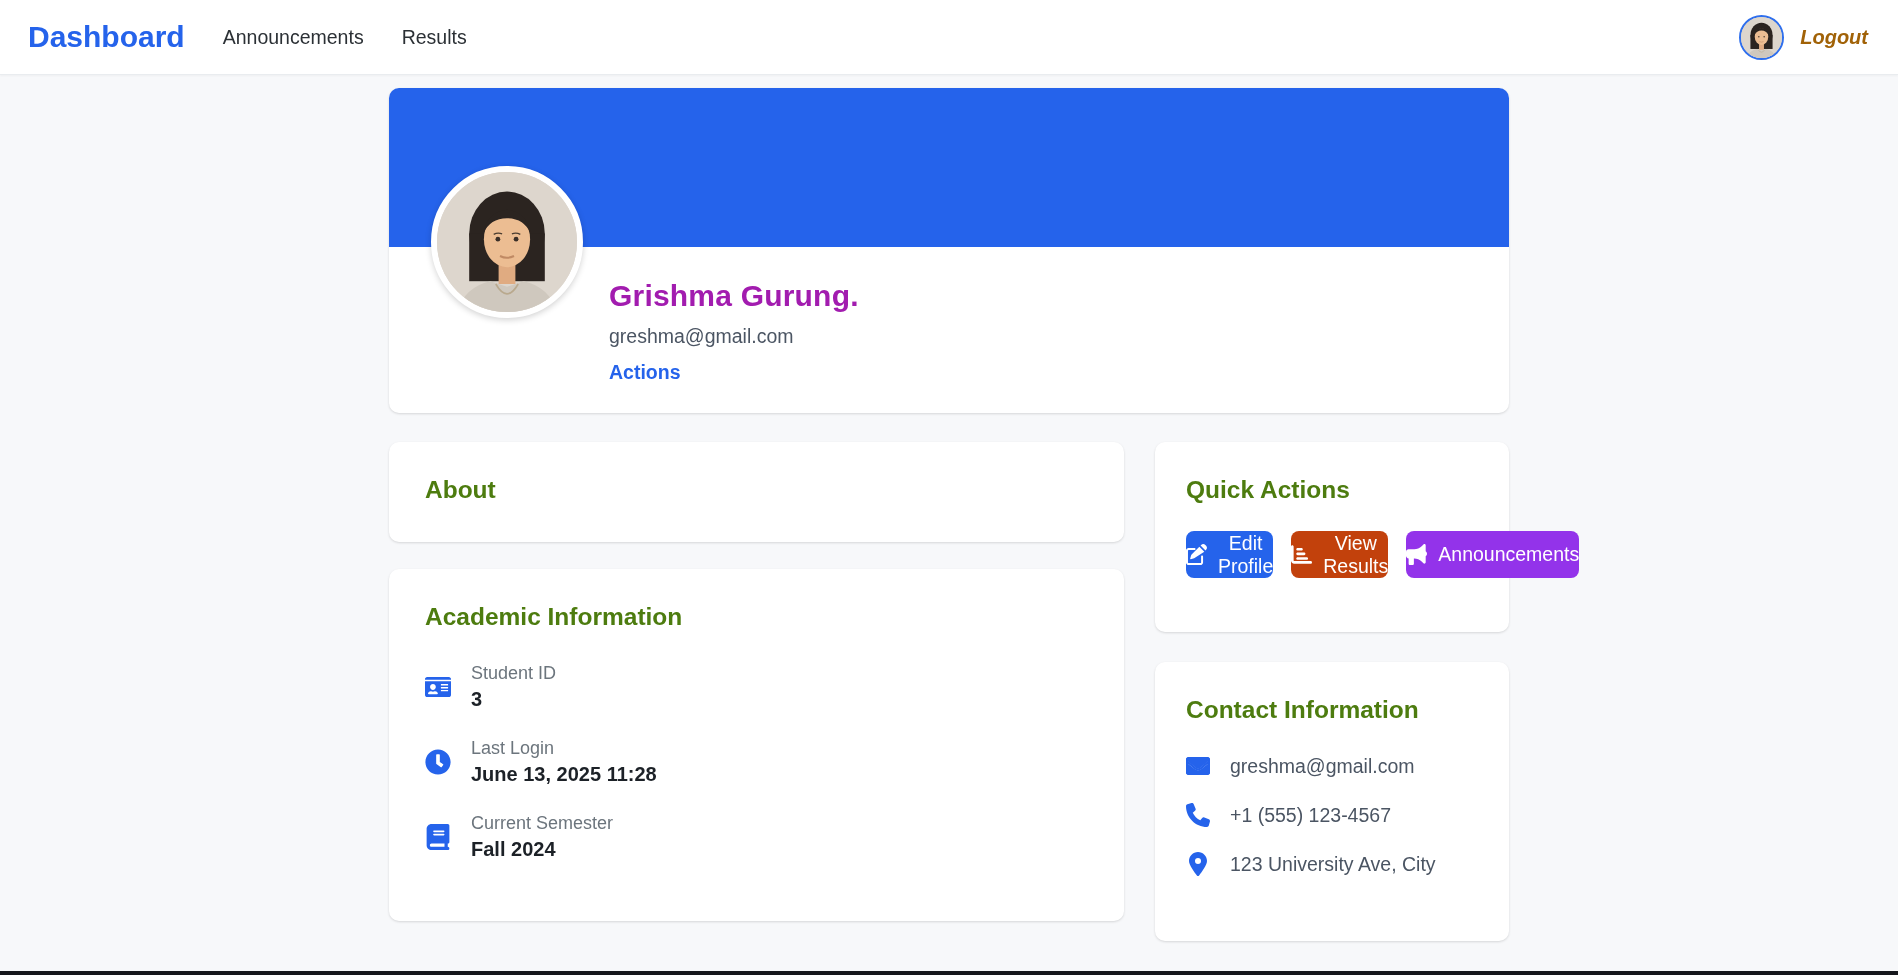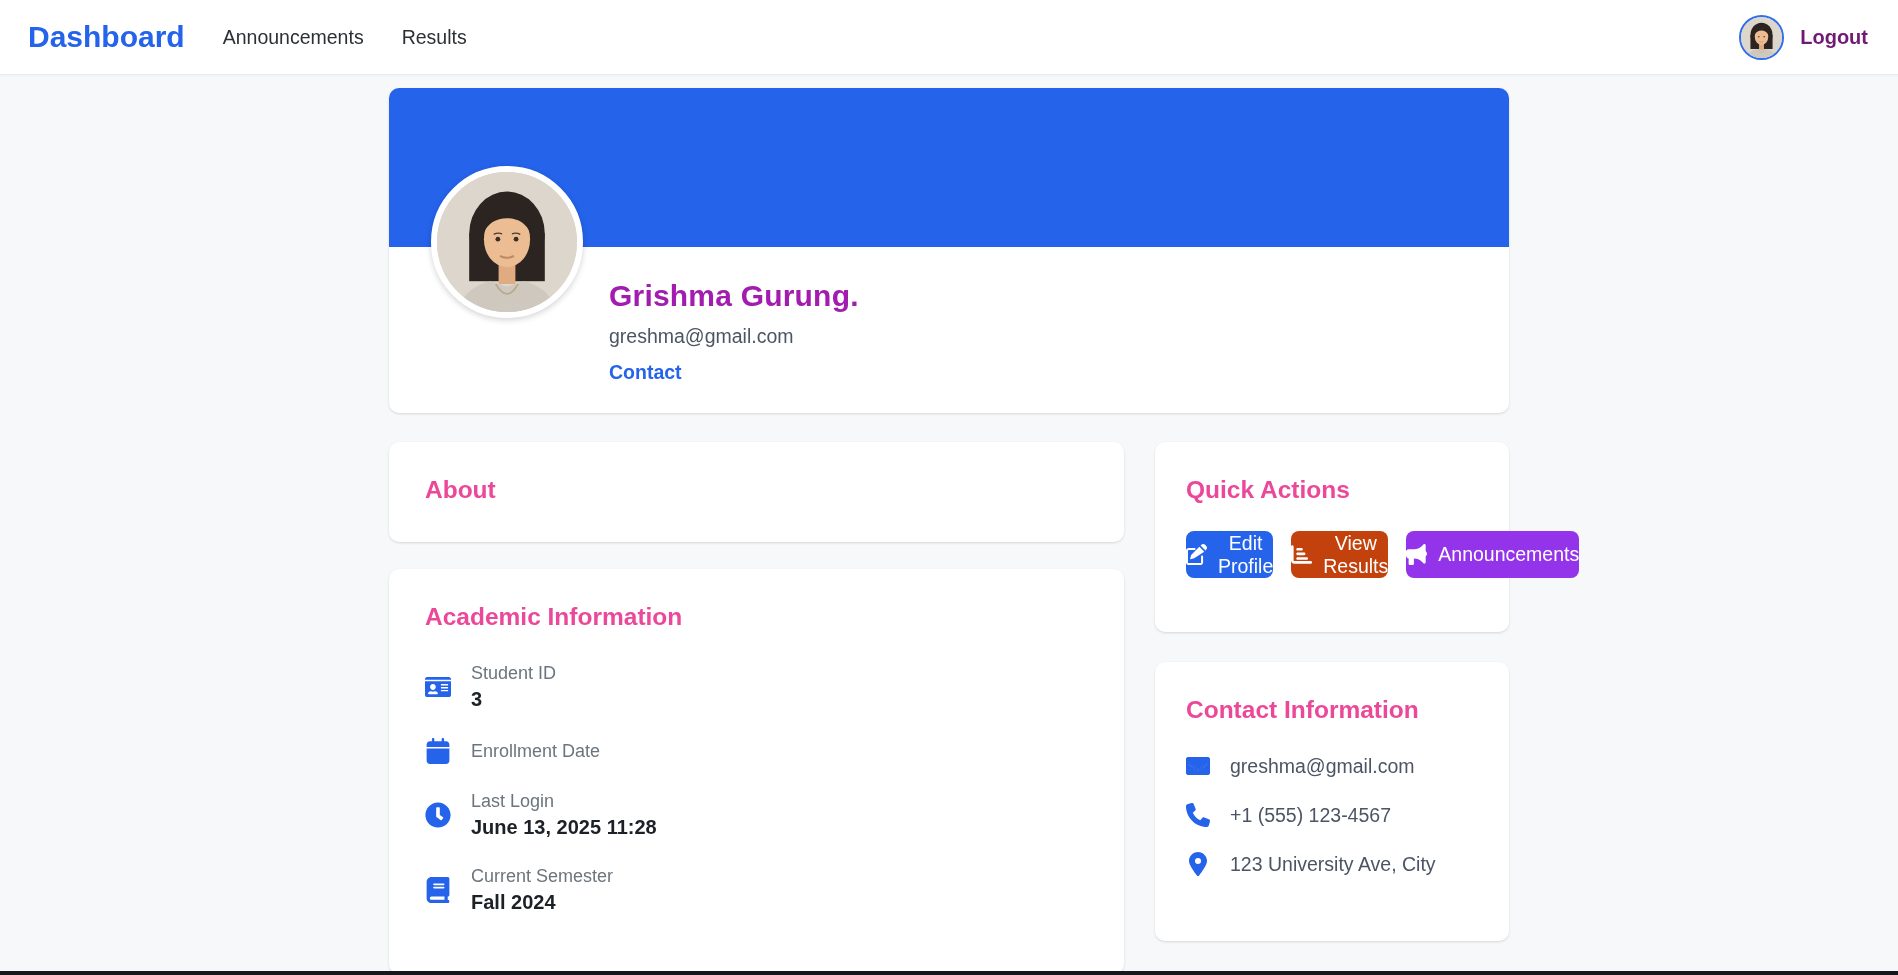--- a/index.html
+++ b/index.html
@@ -39,22 +39,23 @@
     border: 2.5px solid #2f6fed;
     overflow: hidden;
     background: #ddd6cd;
     flex: 0 0 auto;
   }
   .nav-avatar svg, .profile-avatar svg { display: block; width: 100%; height: 100%; }
   .logout {
     margin-left: 16px;
     font-size: 20px;
     font-weight: 600;
-    color: #701a75;
+    color: #a16207;
     cursor: pointer;
+    font-style: italic;
   }
 
   
   .container { width: 1120px; margin: 13px auto 0; }
   .card {
     background: #ffffff;
     border-radius: 10px;
     box-shadow: 0 1px 3px rgba(0,0,0,0.09), 0 1px 2px rgba(0,0,0,0.05);
   }
 
@@ -78,21 +79,21 @@
   .profile-info { padding: 32px 0 0 220px; }
   .profile-name { font-size: 30px; font-weight: 700; color: #a21caf; letter-spacing: 0.2px; }
   .profile-email { font-size: 19.5px; color: #4b5563; margin-top: 12px; }
   .profile-role { font-size: 19.5px; font-weight: 600; color: #2563eb; margin-top: 13px; cursor: pointer; }
 
   
   .content { display: flex; gap: 31px; margin-top: 29px; align-items: flex-start; }
   .col-left { width: 735px; flex: 0 0 auto; }
   .col-right { width: 354px; flex: 0 0 auto; }
 
-  .section-title { font-size: 24.5px; font-weight: 600; color: #ec4899; }
+  .section-title { font-size: 24.5px; font-weight: 600; color: #4d7c0f; }
 
   
   .about-card { padding: 34px 36px 38px; }
   .about-text { font-size: 19.5px; color: #4b5563; margin-top: 26px; }
 
   
   .academic-card { margin-top: 27px; padding: 34px 36px 60px; }
   .info-rows { margin-top: 32px; }
   .info-row { display: flex; align-items: center; margin-bottom: 27px; }
   .info-row:last-child { margin-bottom: 0; }
@@ -185,21 +186,21 @@
         <path d="M40.5 44.5 Q43.5 43 46.5 44.2" stroke="#4a3c30" stroke-width="1" fill="none"></path>
         <path d="M53.5 44.2 Q56.5 43 59.5 44.5" stroke="#4a3c30" stroke-width="1" fill="none"></path>
         <path d="M45 60 Q50 62.5 55 60" stroke="#c08a64" stroke-width="1.4" fill="none"></path>
         <path d="M14 100 Q20 82 38 78 L50 82 L62 78 Q80 82 86 100 Z" fill="#cfc8be"></path>
         <path d="M42 80 Q50 94 58 80" stroke="#b9a98e" stroke-width="1.2" fill="none"></path>
       </svg>
     </div>
     <div class="profile-info">
       <div class="profile-name">Grishma Gurung.</div>
       <div class="profile-email">greshma@gmail.com</div>
-      <div class="profile-role">Contact</div>
+      <div class="profile-role">Actions</div>
     </div>
   </div>
 
   <div class="content">
 
     <div class="col-left">
 
       <div class="card about-card">
         <div class="section-title">About</div>
       </div>
@@ -213,31 +214,20 @@
               <svg viewBox="0 0 576 512" fill="currentColor">
                   <path d="M528 32H48C21.5 32 0 53.5 0 80v16h576V80c0-26.5-21.5-48-48-48zM0 432c0 26.5 21.5 48 48 48h480c26.5 0 48-21.5 48-48V128H0v304zm352-232c0-4.4 3.6-8 8-8h144c4.4 0 8 3.6 8 8v16c0 4.4-3.6 8-8 8H360c-4.4 0-8-3.6-8-8v-16zm0 64c0-4.4 3.6-8 8-8h144c4.4 0 8 3.6 8 8v16c0 4.4-3.6 8-8 8H360c-4.4 0-8-3.6-8-8v-16zm0 64c0-4.4 3.6-8 8-8h144c4.4 0 8 3.6 8 8v16c0 4.4-3.6 8-8 8H360c-4.4 0-8-3.6-8-8v-16zM176 192c35.3 0 64 28.7 64 64s-28.7 64-64 64-64-28.7-64-64 28.7-64 64-64zM67.1 396.2C75.5 370.5 99.6 352 128 352h8.2c12.3 5.1 25.7 8 39.8 8s27.6-2.9 39.8-8h8.2c28.4 0 52.5 18.5 60.9 44.2 3.2 9.9-5.2 19.8-15.6 19.8H82.7c-10.4 0-18.8-10-15.6-19.8z"></path>
                 </svg>
             </span>
             <div>
               <div class="info-label">Student ID</div>
               <div class="info-value">3</div>
             </div>
           </div>
 
-          <div class="info-row">
-            <span class="info-icon">
-              <svg viewBox="0 0 448 512" fill="currentColor">
-                  <path d="M152 24c0-13.3-10.7-24-24-24S104 10.7 104 24V64H64C28.7 64 0 92.7 0 128v48h448v-48c0-35.3-28.7-64-64-64h-40V24c0-13.3-10.7-24-24-24s-24 10.7-24 24V64H152V24zM0 208v240c0 35.3 28.7 64 64 64h320c35.3 0 64-28.7 64-64V208H0z"></path>
-                </svg>
-            </span>
-            <div>
-              <div class="info-label">Enrollment Date</div>
-
-            </div>
-          </div>
 
           <div class="info-row">
             <span class="info-icon">
               <svg viewBox="0 0 512 512" fill="currentColor">
                   <path d="M256 8C119 8 8 119 8 256s111 248 248 248 248-111 248-248S393 8 256 8zm57.1 350.1L224.9 294c-3.1-2.3-4.9-5.9-4.9-9.7V116c0-6.6 5.4-12 12-12h48c6.6 0 12 5.4 12 12v137.7l63.5 46.2c5.4 3.9 6.5 11.4 2.6 16.8l-28.2 38.8c-3.9 5.3-11.4 6.5-16.8 2.6z"></path>
                 </svg>
             </span>
             <div>
               <div class="info-label">Last Login</div>
               <div class="info-value">June 13, 2025 11:28</div>

